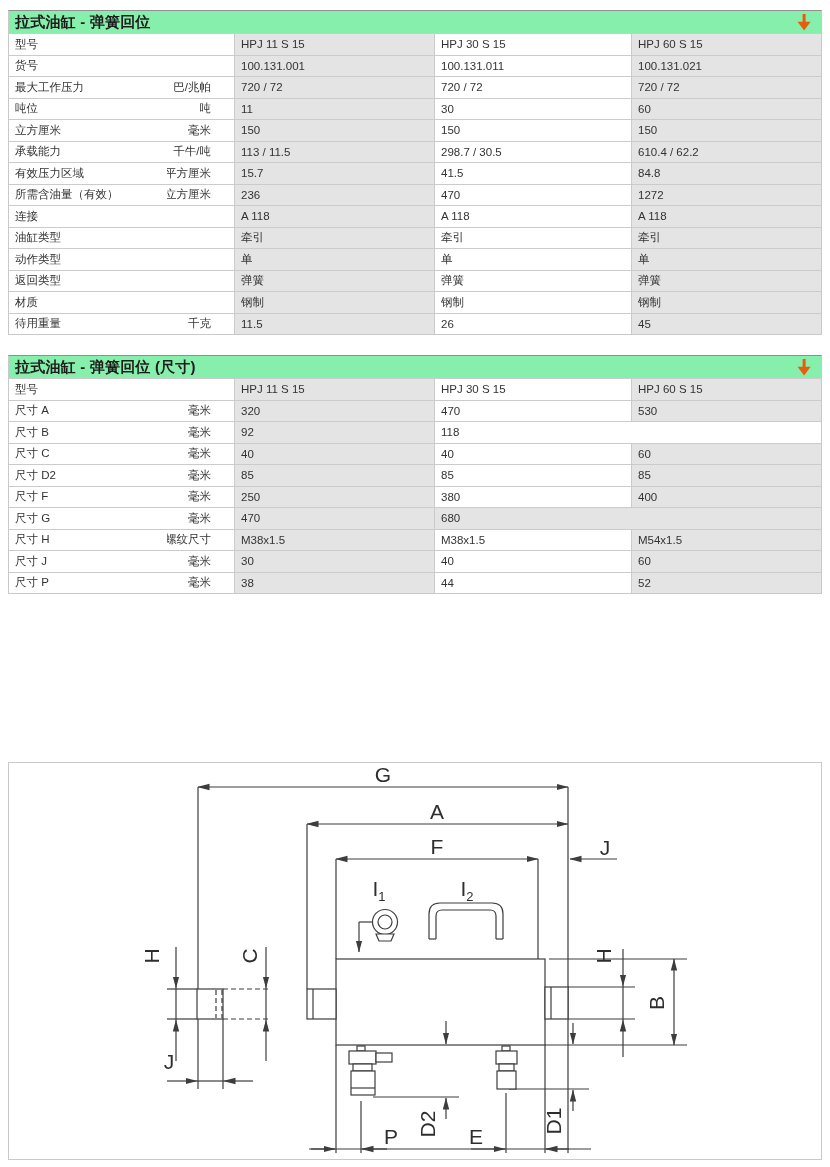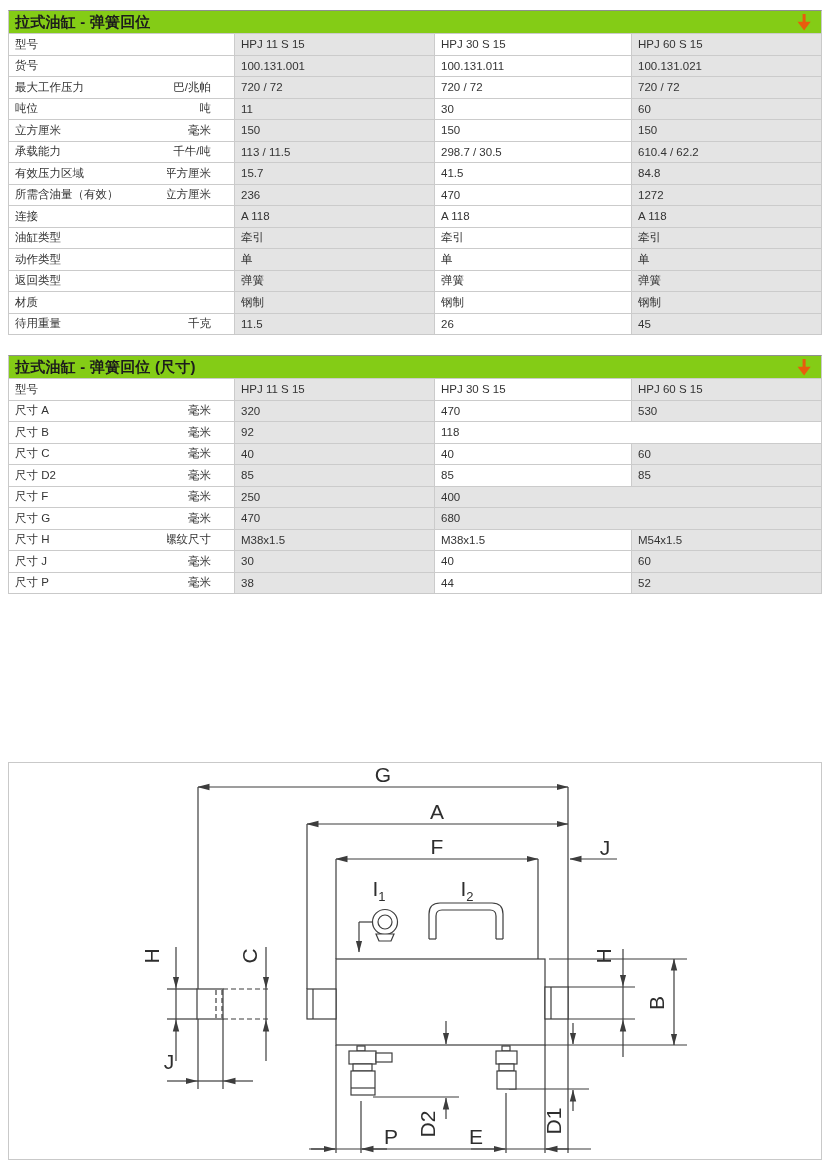--- a/index.html
+++ b/index.html
@@ -3,21 +3,21 @@
 <meta charset="utf-8">
 <style>
   html,body{margin:0;padding:0}
   body{
     width:830px;height:1167px;background:#fff;position:relative;
     font-family:"Liberation Sans","DejaVu Sans",sans-serif;color:#333;
   }
   .tblock{position:absolute;left:8px;width:814px;box-sizing:border-box;
     border:1px solid #c9c9c9;border-top:1px solid #8f8f8f;background:#fff}
   #t1{top:10px} #t2{top:355px}
-  .titlebar{height:22px;background:#84cc16;display:flex;align-items:center;
+  .titlebar{height:22px;background:#86efac;display:flex;align-items:center;
     justify-content:space-between;padding:0 8px 0 6px;box-sizing:border-box}
   .titlebar .ttl{font-size:15px;font-weight:bold;color:#1c1c1c;letter-spacing:.2px}
   .row{display:flex;height:21.5px;border-top:1px solid #cbcbcb;font-size:11.5px;
     box-sizing:border-box;background:#fff}
   .c{box-sizing:border-box;height:100%;display:flex;align-items:center;
     overflow:hidden;white-space:nowrap}
   .lab{width:158px;padding-left:6px}
   .unit{width:67px;justify-content:flex-end;padding-right:23px}
   .v{border-left:1px solid #cbcbcb;padding-left:6px}
   .v1{width:200px;background:#e4e4e4}
@@ -183,20 +183,21 @@
         <div class="c lab">尺寸 D2</div>
         <div class="c unit">毫米</div>
         <div class="c v v1">85</div>
         <div class="c v v2">85</div>
         <div class="c v v3">85</div>
       </div>
       <div class="row">
         <div class="c lab">尺寸 F</div>
         <div class="c unit">毫米</div>
         <div class="c v v1">250</div>
+        <div class="c v v2">380</div>
         <div class="c v v3">400</div>
       </div>
       <div class="row">
         <div class="c lab">尺寸 G</div>
         <div class="c unit">毫米</div>
         <div class="c v v1">470</div>
         <div class="c v v3">680</div>
       </div>
       <div class="row">
         <div class="c lab">尺寸 H</div>

